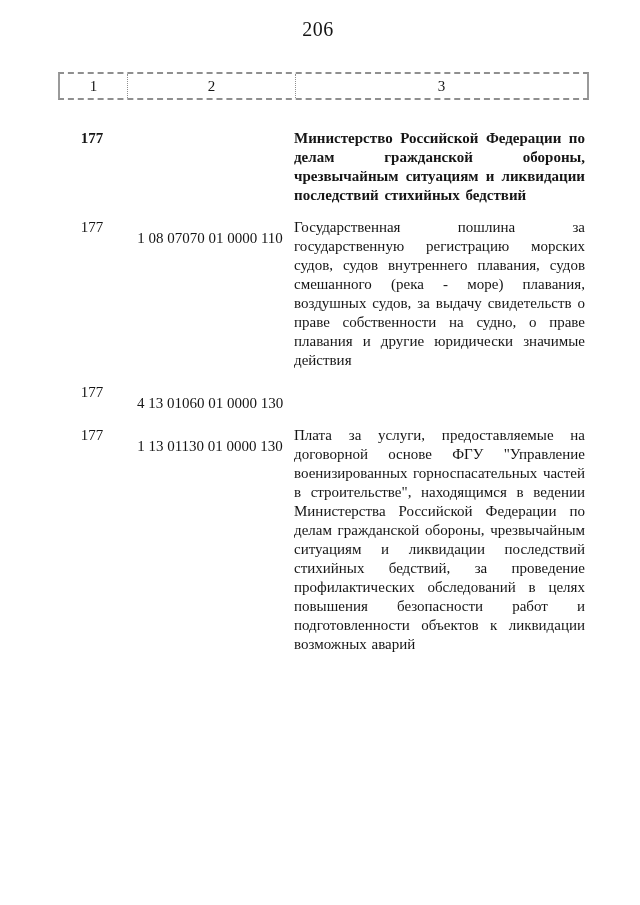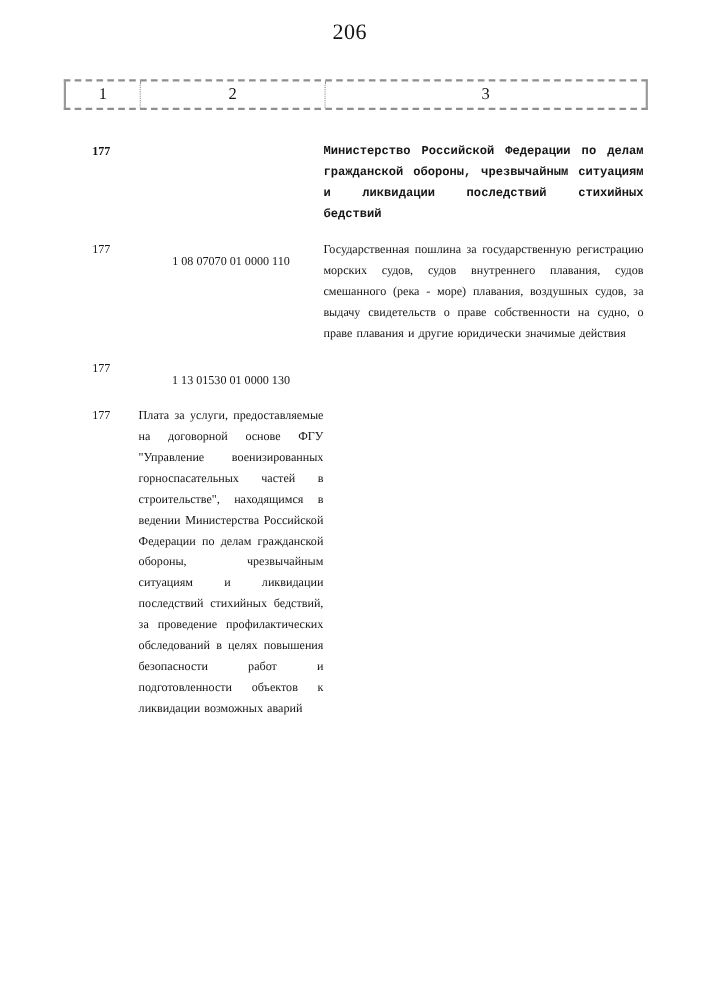--- a/index.html
+++ b/index.html
@@ -48,40 +48,40 @@
   .table-body {
     position: absolute;
     top: 129px;
     left: 58px;
     width: 527px;
   }
   .row {
     display: grid;
     grid-template-columns: 68px 168px 291px;
     margin-bottom: 13px;
-    font-size: 11px;
+    font-size: 15px;
     line-height: 19px;
   }
   .c-admin {
     text-align: center;
     padding-top: 0;
   }
   .c-code {
     text-align: center;
     white-space: nowrap;
     margin-top: 11px;
   }
   .c-name {
     text-align: justify;
     text-align-last: left;
     hyphens: none;
     word-spacing: 1px;
   }
   .row.bold { font-weight: bold; }
-  .row.bold .c-name { word-spacing: 2px; font-family: Liberation Mono, monospace; }
+  .row.bold .c-name { word-spacing: 2px; }
 </style>
 </head>
 <body>
 
 <div class="page-number">206</div>
 
 <div class="header-table">
   <div class="hcell">1</div>
   <div class="hcell">2</div>
   <div class="hcell">3</div>
@@ -96,21 +96,22 @@
   </div>
 
   <div class="row">
     <div class="c-admin">177</div>
     <div class="c-code">1 08 07070 01 0000 110</div>
     <div class="c-name">Государственная пошлина за государственную регистрацию морских судов, судов внутреннего плавания, судов смешанного (река - море) плавания, воздушных судов, за выдачу свидетельств о праве собственности на судно, о праве плавания и другие юридически значимые действия</div>
   </div>
 
   <div class="row">
     <div class="c-admin">177</div>
-    <div class="c-code">1 13 01530 01 0000 130</div>
+    <div class="c-code">4 13 01060 01 0000 130</div>
   </div>
 
   <div class="row">
     <div class="c-admin">177</div>
+    <div class="c-code">1 13 01130 01 0000 130</div>
     <div class="c-name">Плата за услуги, предоставляемые на договорной основе ФГУ "Управление военизированных горноспасательных частей в строительстве", находящимся в ведении Министерства Российской Федерации по делам гражданской обороны, чрезвычайным ситуациям и ликвидации последствий стихийных бедствий, за проведение профилактических обследований в целях повышения безопасности работ и подготовленности объектов к ликвидации возможных аварий</div>
   </div>
 
 </div>
 
 </body></html>

